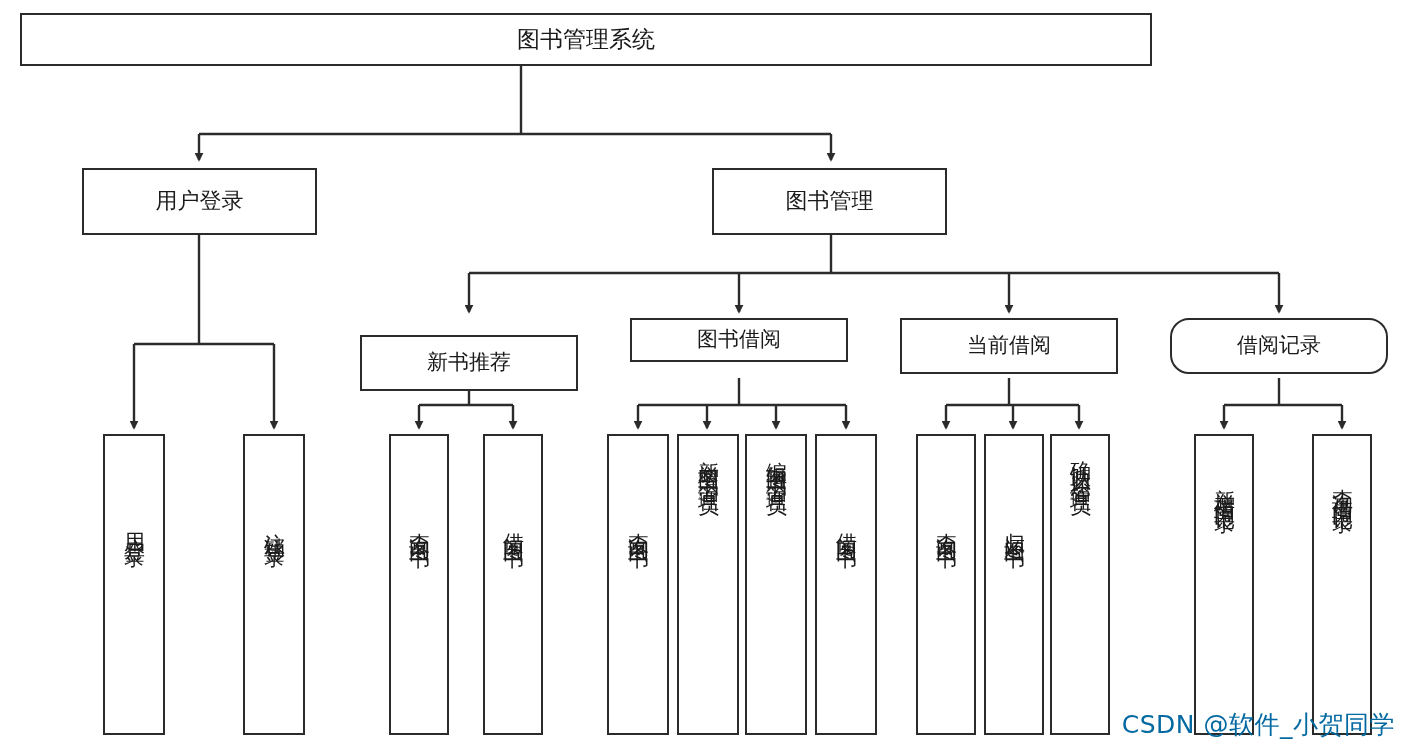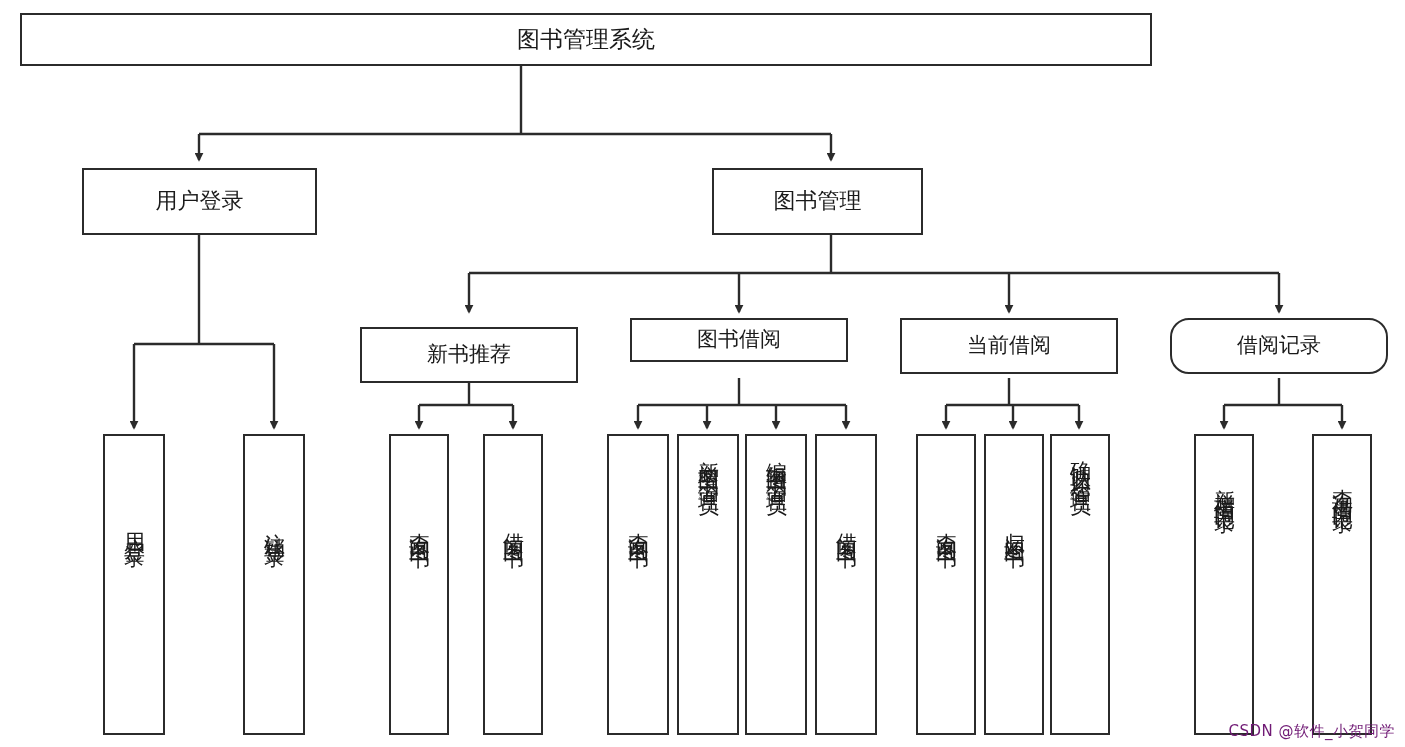--- a/index.html
+++ b/index.html
@@ -69,22 +69,22 @@
   .leaf.mid .vtext {
     margin-top: 30px;
   }
   .leaf.long .vtext {
     margin-top: 2px;
   }
   #watermark {
     position: absolute;
     right: 10px;
     bottom: 6px;
-    font-size: 15px;
-    color: #701a75;
+    font-size: 25px;
+    color: #0369a1;
     white-space: nowrap;
     letter-spacing: 0.5px;
     pointer-events: none;
   }
 </style>
 </head>
 <body>
 
 <div id="diagram">
 
@@ -139,25 +139,25 @@
   </svg>
 
   <div class="node root" style="left:20px; top:13px; width:1132px; height:53px;">
     <span>图书管理系统</span>
   </div>
 
   <div class="node level2" style="left:82px; top:168px; width:235px; height:67px;">
     <span>用户登录</span>
   </div>
 
-  <div class="node level2" style="left:712px; top:168px; width:211px; height:67px;">
+  <div class="node level2" style="left:712px; top:168px; width:235px; height:67px;">
     <span>图书管理</span>
   </div>
 
-  <div class="node level3" style="left:360px; top:327px; width:218px; height:56px;">
+  <div class="node level3" style="left:360px; top:335px; width:218px; height:56px;">
     <span>新书推荐</span>
   </div>
 
   <div class="node level3" style="left:630px; top:318px; width:218px; height:44px;">
     <span>图书借阅</span>
   </div>
 
   <div class="node level3" style="left:900px; top:318px; width:218px; height:56px;">
     <span>当前借阅</span>
   </div>

